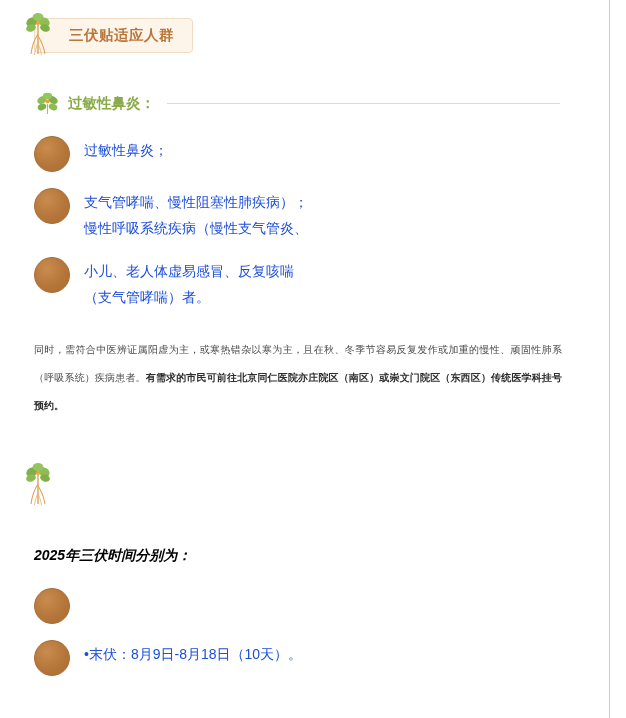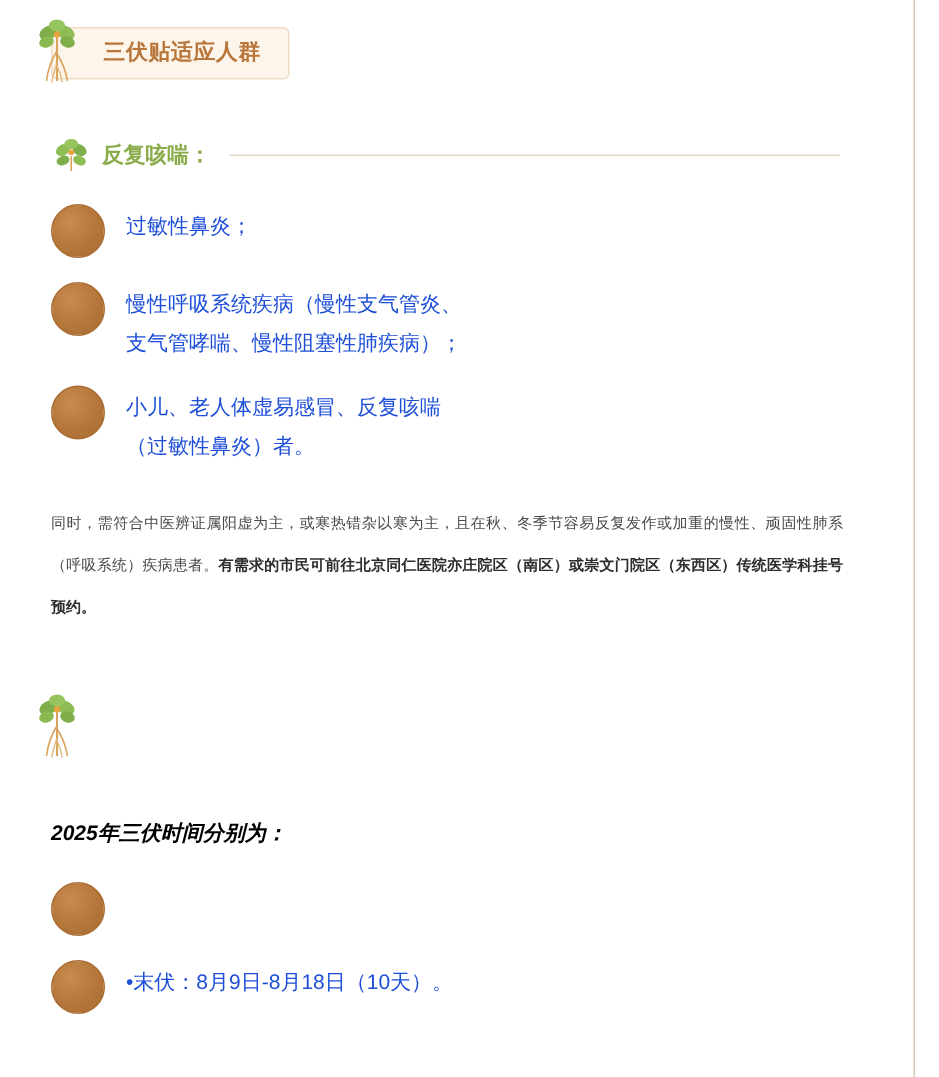--- a/index.html
+++ b/index.html
@@ -185,43 +185,43 @@
         <g>
           <ellipse cx="8" cy="10" rx="5" ry="3.6" fill="#8fbd55" transform="rotate(-30 8 10)"></ellipse>
           <ellipse cx="19" cy="10" rx="5" ry="3.6" fill="#7fae4a" transform="rotate(30 19 10)"></ellipse>
           <ellipse cx="13.5" cy="6" rx="4.6" ry="3.3" fill="#96c45e"></ellipse>
           <ellipse cx="8" cy="17" rx="4.4" ry="3.1" fill="#7fae4a" transform="rotate(-20 8 17)"></ellipse>
           <ellipse cx="19" cy="17" rx="4.4" ry="3.1" fill="#8fbd55" transform="rotate(20 19 17)"></ellipse>
           <circle cx="13.5" cy="11.5" r="1.9" fill="#e8a33c"></circle>
           <path d="M13.5 14 L13.5 24" stroke="#d9a45c" stroke-width="1.1" fill="none"></path>
         </g>
       </svg>
-      <span class="subhead-text">反复咳喘：</span>
+      <span class="subhead-text">过敏性鼻炎：</span>
       <span class="subhead-line"></span>
     </div>
 
     <ul class="bullet-list">
       <li class="bullet-item">
         <span class="bullet-dot"></span>
         <span class="bullet-text">
           <span class="line">过敏性鼻炎；</span>
         </span>
       </li>
       <li class="bullet-item">
         <span class="bullet-dot"></span>
         <span class="bullet-text">
+          <span class="line">支气管哮喘、慢性阻塞性肺疾病）；</span>
           <span class="line">慢性呼吸系统疾病（慢性支气管炎、</span>
-          <span class="line">支气管哮喘、慢性阻塞性肺疾病）；</span>
         </span>
       </li>
       <li class="bullet-item">
         <span class="bullet-dot"></span>
         <span class="bullet-text">
           <span class="line">小儿、老人体虚易感冒、反复咳喘</span>
-          <span class="line">（过敏性鼻炎）者。</span>
+          <span class="line">（支气管哮喘）者。</span>
         </span>
       </li>
     </ul>
 
     <p class="para"><span>同时，需符合中医辨证属阳虚为主，或寒热错杂以寒为主，且在秋、冬季节容易反复发作或加重的慢性、顽固性肺系（呼吸系统）疾病患者。</span><b>有需求的市民可前往北京同仁医院亦庄院区（南区）或崇文门院区（东西区）传统医学科挂号预约。</b></p>
 
     <div class="spacer-lg"></div>
 
     <div class="pill-wrap">
       <svg class="pill-deco" viewBox="0 0 40 46">

